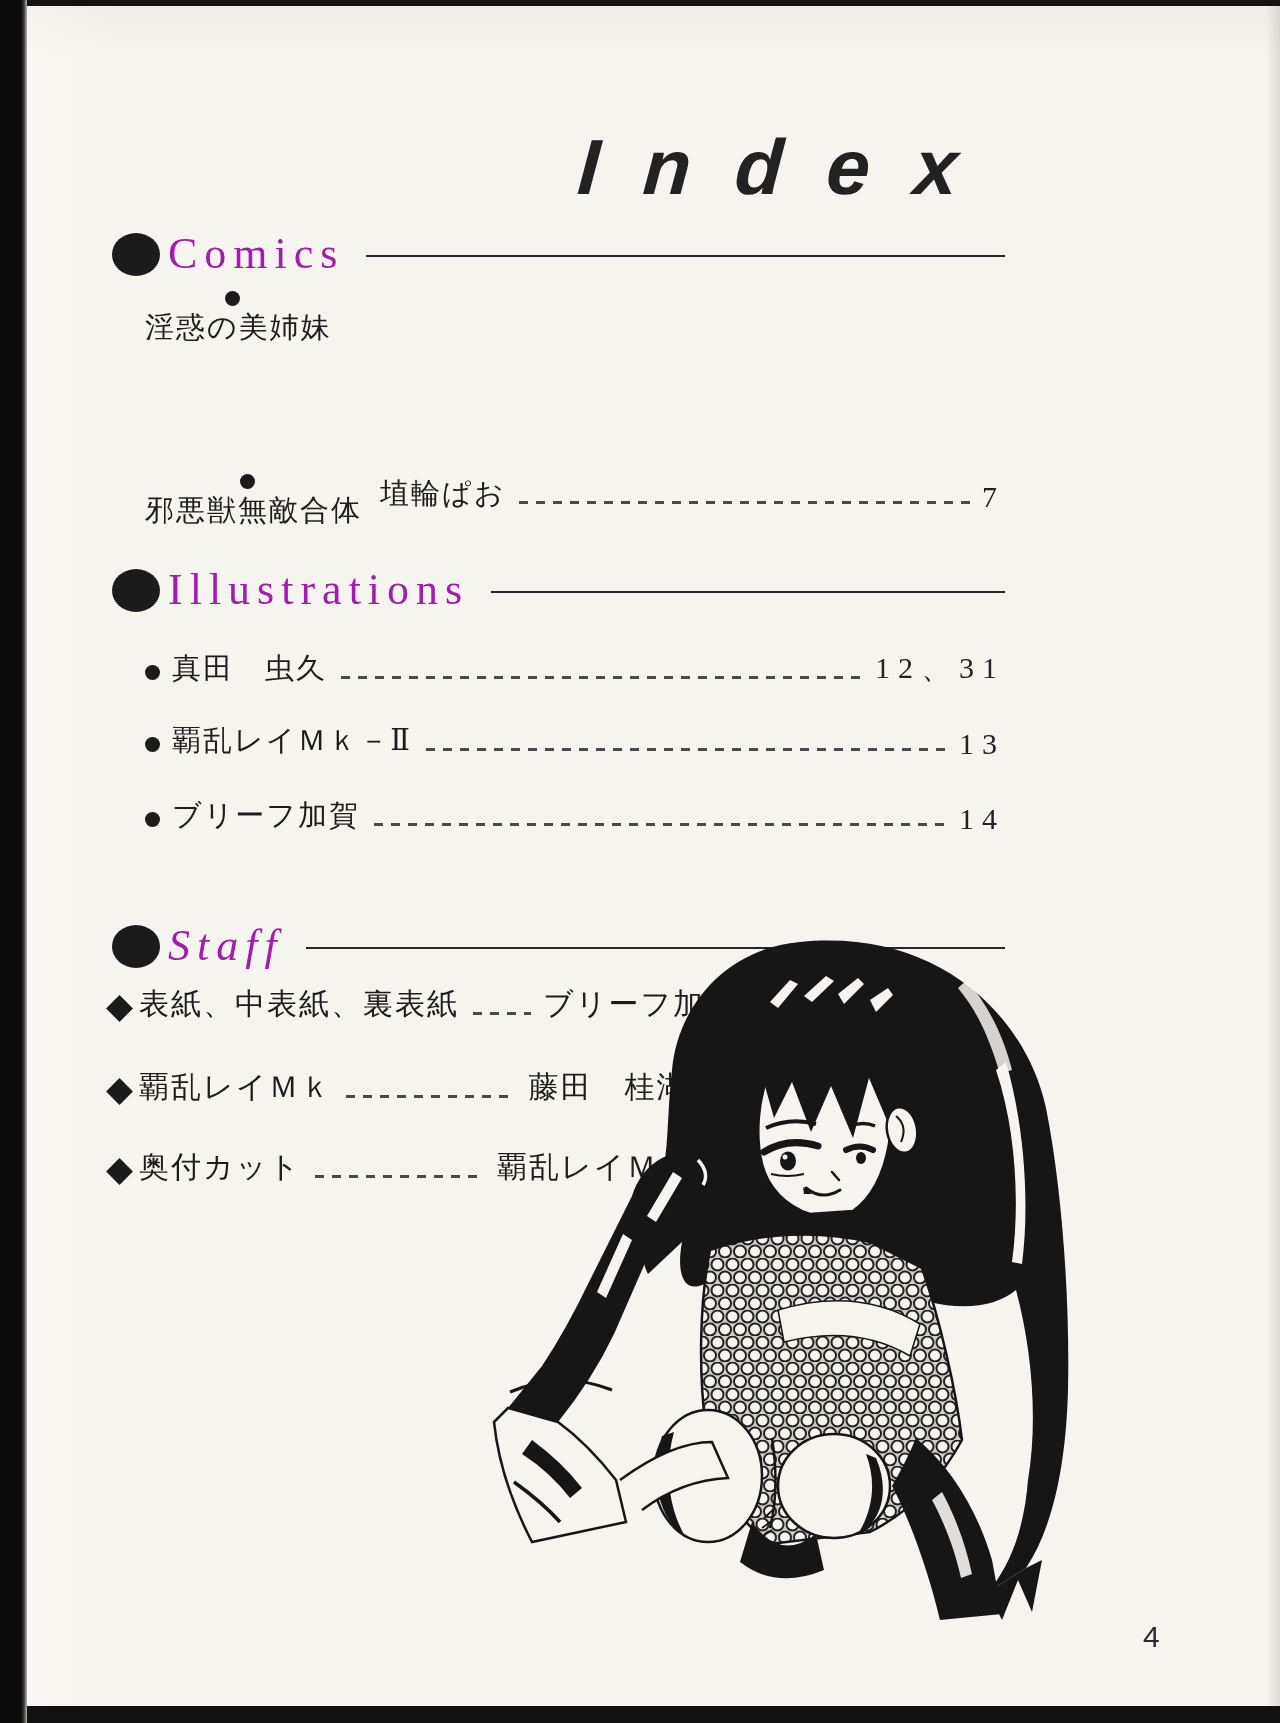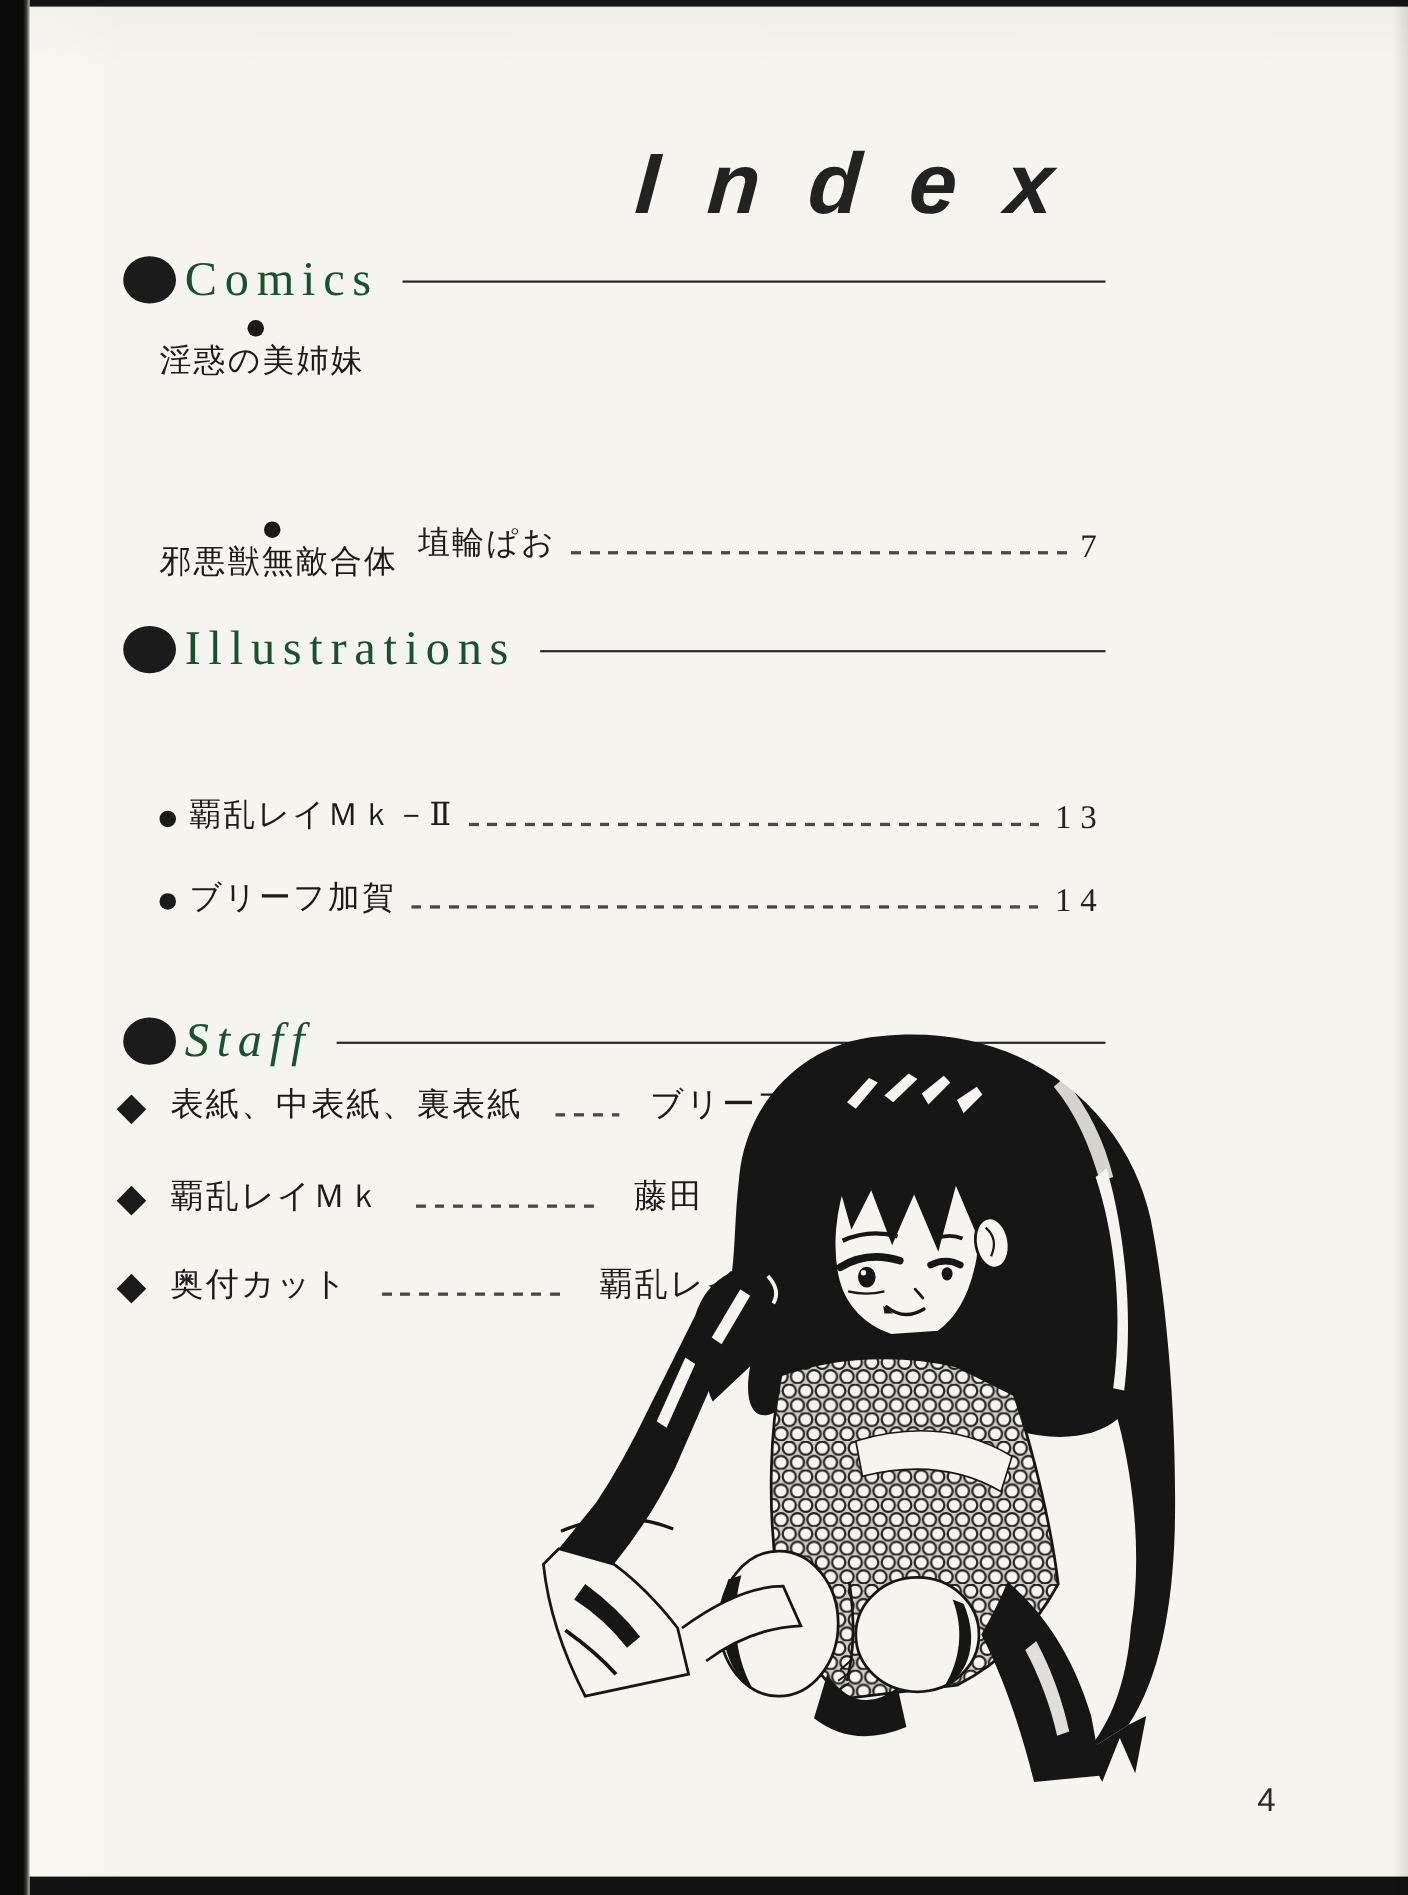--- a/index.html
+++ b/index.html
@@ -27,38 +27,38 @@
     position:absolute;left:578px;top:122px;
     font-family:"Liberation Sans","DejaVu Sans",sans-serif;
     font-style:italic;font-weight:bold;
     font-size:78px;letter-spacing:44px;color:#222;
     transform:skewX(-4deg);white-space:nowrap;
   }
 
   
   .sec-header{position:absolute;display:flex;align-items:center;width:893px;left:112px;}
   .big-dot{width:48px;height:43px;background:#1b1b1b;border-radius:50%;flex:0 0 auto;margin-right:8px;}
-  .sec-label{font-size:44px;letter-spacing:7px;color:#14532d;white-space:nowrap;line-height:1;}
+  .sec-label{font-size:44px;letter-spacing:7px;color:#a21caf;white-space:nowrap;line-height:1;}
   .rule{flex:1;height:2px;background:#262626;margin-left:22px;margin-top:4px;}
 
   
   .entry-title{position:absolute;font-size:29px;letter-spacing:2px;display:flex;align-items:center;white-space:nowrap;flex-direction:column;}
   .toc-row{position:absolute;display:flex;align-items:flex-end;}
   .toc-row .name{font-size:29px;letter-spacing:2px;white-space:nowrap;}
   .dot{width:15px;height:15px;background:#1b1b1b;border-radius:50%;display:inline-block;margin-right:12px;flex:0 0 auto;}
   .entry-title .dot{margin-bottom:2px;}
   .toc-row .dot{margin-bottom:9px;}
   .leader{flex:1 1 auto;height:3px;margin:0 12px 10px 14px;
     background:repeating-linear-gradient(90deg,#4a4a4a 0 9px,rgba(0,0,0,0) 9px 17px);}
   .leader-fixed{flex:0 0 auto;height:3px;margin:0 12px 10px 14px;
     background:repeating-linear-gradient(90deg,#4a4a4a 0 9px,rgba(0,0,0,0) 9px 17px);}
   .pageno{font-size:30px;letter-spacing:8px;white-space:nowrap;color:#222;}
 
   
-  .staff-row{position:absolute;display:flex;align-items:flex-end;font-size:30px;white-space:nowrap;gap:16px;}
+  .staff-row{position:absolute;display:flex;align-items:flex-end;font-size:30px;white-space:nowrap;}
   .diamond{width:19px;height:19px;background:#1b1b1b;transform:rotate(45deg);flex:0 0 auto;margin:0 10px 7px 2px;}
   .staff-role,.staff-name{font-size:30px;letter-spacing:2px;}
 
   .folio{position:absolute;left:1143px;top:1620px;font-size:30px;
     font-family:"Liberation Sans","DejaVu Sans",sans-serif;color:#2b2b2b;}
 
   .illustration{position:absolute;left:470px;top:920px;width:605px;height:700px;}
 </style>
 </head>
 <body>
@@ -89,20 +89,26 @@
     <span class="leader"></span>
     <span class="pageno">7</span>
   </div>
 
   <div class="sec-header" style="top:568px;">
     <span class="big-dot"></span>
     <span class="sec-label">Illustrations</span>
     <span class="rule"></span>
   </div>
 
+  <div class="toc-row" style="left:145px;top:648px;width:860px;">
+    <span class="dot"></span>
+    <span class="name">真田　虫久</span>
+    <span class="leader"></span>
+    <span class="pageno">12、31</span>
+  </div>
 
   <div class="toc-row" style="left:145px;top:721px;width:860px;">
     <span class="dot"></span>
     <span class="name">覇乱レイＭｋ－Ⅱ</span>
     <span class="leader"></span>
     <span class="pageno">13</span>
   </div>
 
   <div class="toc-row" style="left:145px;top:796px;width:860px;">
     <span class="dot"></span>

